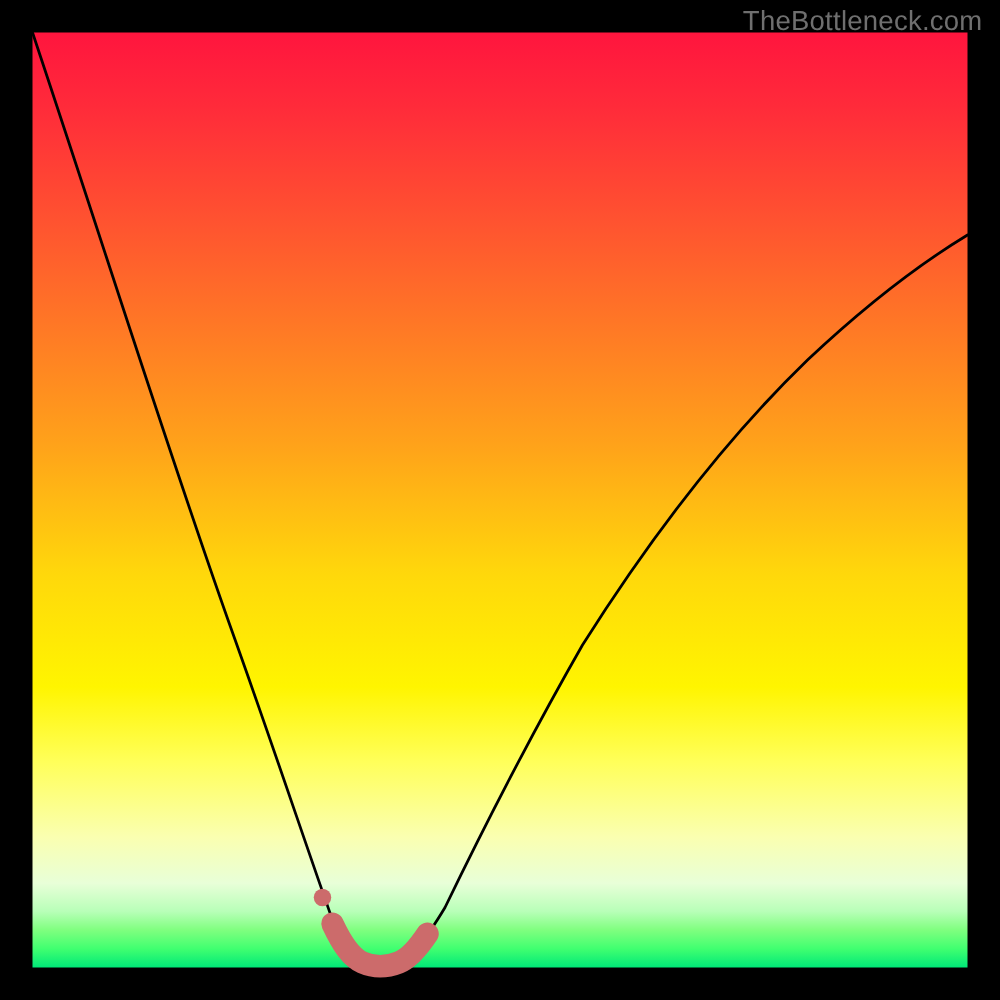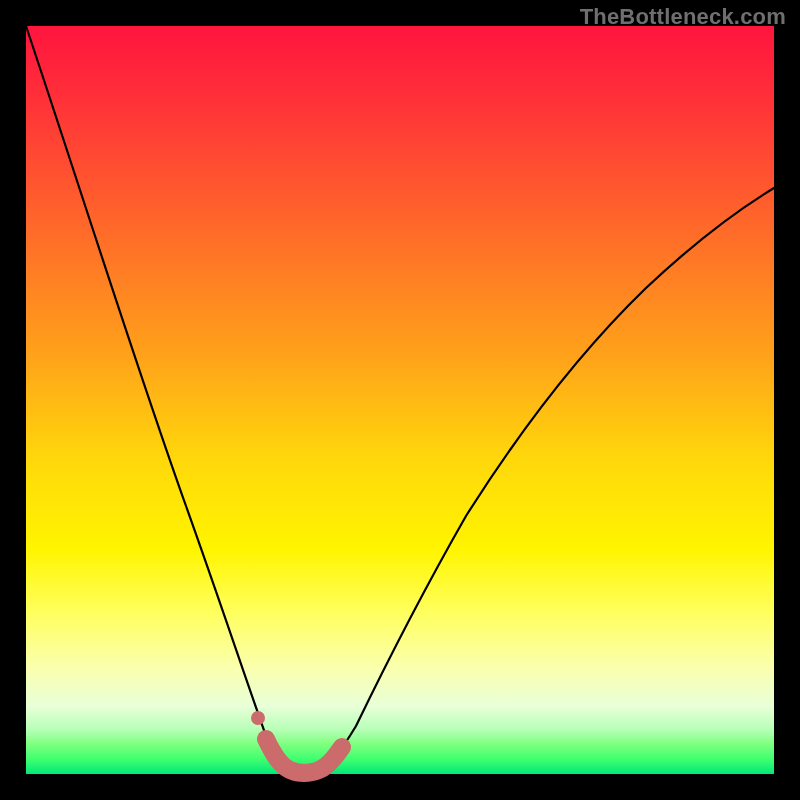--- a/index.html
+++ b/index.html
@@ -34,21 +34,21 @@
       #40ff70 98%,
       #00e878 100%
     );
   }
   .watermark {
     position: absolute;
     top: 4px;
     right: 14px;
     color: #6f6f6f;
     font-size: 22px;
-    font-weight: 700;
+    font-weight: 400;
     letter-spacing: 0.2px;
     user-select: none;
   }
   svg.curve {
     position: absolute;
     left: 0;
     top: 0;
     width: 748px;
     height: 748px;
     overflow: visible;

